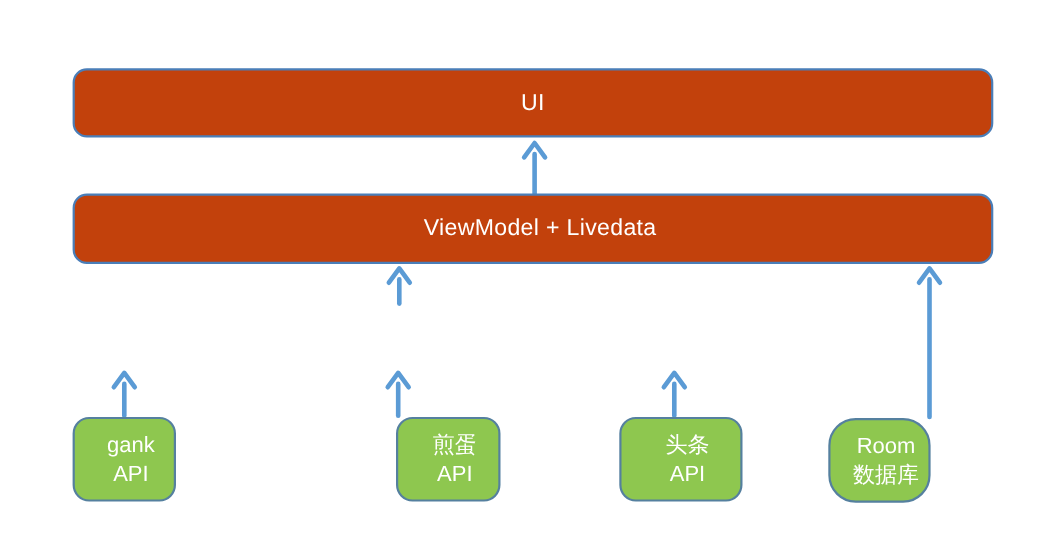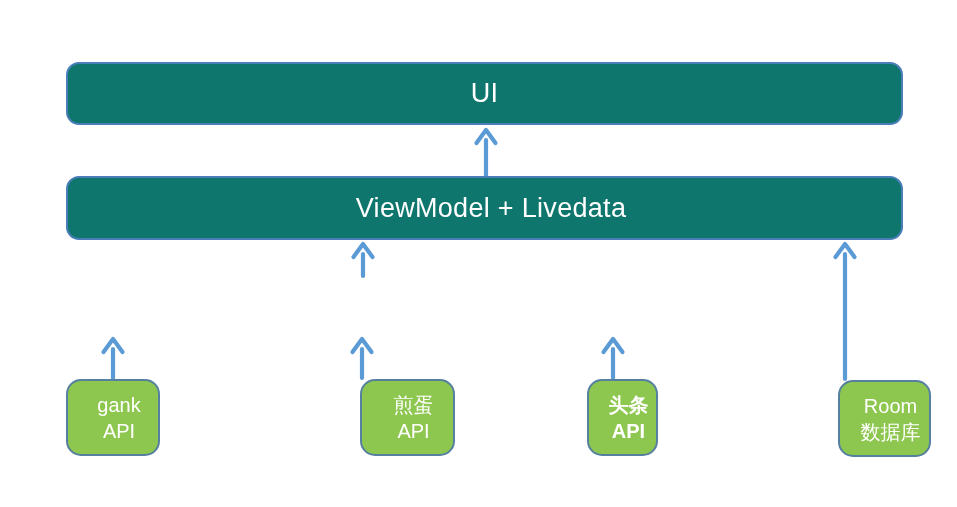--- a/index.html
+++ b/index.html
@@ -18,42 +18,42 @@
   .node {
     position: absolute;
     display: flex;
     align-items: center;
     justify-content: center;
     text-align: center;
     color: #ffffff;
     box-sizing: border-box;
   }
   .node.blue {
-    background: #0f766e;
+    background: #c2410c;
     border: 2px solid #4a7eb8;
     border-radius: 13px;
-    font-size: 27px;
+    font-size: 21px;
     letter-spacing: 0.3px;
   }
   .node.green {
     background: #8ec74f;
     border: 2px solid #55809f;
     border-radius: 15px;
     font-size: 20px;
     line-height: 26px;
     flex-direction: column;
     padding-left: 12px;
   }
   #ui-box        { left: 66px;  top: 62px;  width: 837px; height: 63px; }
   #viewmodel-box { left: 66px;  top: 176px; width: 837px; height: 64px; padding-left: 13px; }
   #retrofit-box  { left: 66px;  top: 277px; width: 596px; height: 56px; }
   #gank-box      { left: 66px;  top: 379px; width: 94px;  height: 77px; }
   #jiandan-box   { left: 314px; top: 379px; width: 95px;  height: 77px; margin-left: 46px; }
-  #toutiao-box   { left: 587px; top: 379px; width: 71px;  height: 77px; font-weight: bold; }
-  #room-box      { left: 838px; top: 380px; width: 93px;  height: 77px; }
+  #toutiao-box   { left: 563px; top: 379px; width: 112px;  height: 77px; }
+  #room-box      { left: 753px; top: 380px; width: 93px;  height: 77px; border-radius: 25px; }
   .arrows {
     position: absolute;
     left: 0; top: 0;
     width: 957px;
     height: 507px;
     pointer-events: none;
   }
   .arrows line, .arrows polyline {
     stroke: #5b9bd5;
     stroke-width: 4.2;

